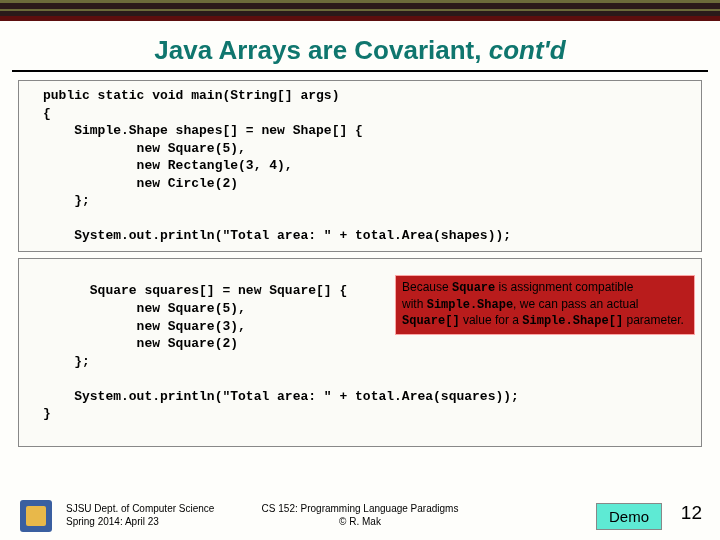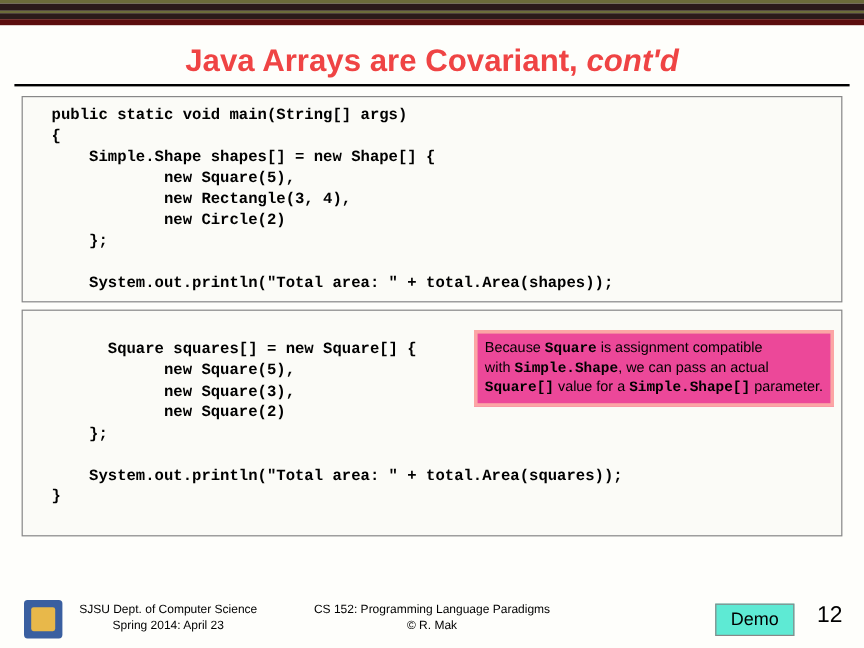--- a/index.html
+++ b/index.html
@@ -17,21 +17,21 @@
   .stripe { height: 3px; }
   .stripe.olive { background: #6b6b3a; }
   .stripe.dark { background: #2a1a1a; }
   .stripe.maroon { background: #5c0e0e; }
   .stripe.thin { height: 2px; }
 
   .title {
     font-size: 26px;
     text-align: center;
     padding: 14px 0 4px 0;
-    color: #ef4444;
+    color: #0f766e;
     font-family: Arial, sans-serif;
   }
   .italic { font-style: italic; }
   .title-underline {
     height: 2px;
     background: #000;
     margin: 0 12px 8px 12px;
   }
 
   .codebox {
@@ -42,22 +42,22 @@
     font-size: 13px;
     font-weight: bold;
     padding: 6px 24px;
     line-height: 1.35;
     white-space: pre;
     position: relative;
   }
 
   .callout {
     position: absolute;
-    border: 3px solid #fca5a5;
-    background: #ec4899;
+    border: 1px solid #fca5a5;
+    background: #b91c1c;
     font-family: Arial, sans-serif;
     font-size: 12px;
     font-weight: normal;
     padding: 4px 6px;
     line-height: 1.3;
     white-space: normal;
   }
   .callout .mono { font-family: "Courier New", monospace; font-weight: bold; }
 
   .footer {
@@ -83,21 +83,21 @@
     background: #e8b84a;
     border-radius: 2px;
   }
   .footer-left {
     position: absolute;
     left: 66px;
     bottom: 6px;
     font-size: 10px;
     line-height: 1.25;
     color: #000;
-    text-align: center;
+    text-align: left;
   }
   .footer-center {
     position: absolute;
     left: 0; right: 0;
     bottom: 6px;
     font-size: 10px;
     line-height: 1.25;
     color: #000;
     text-align: center;
   }

